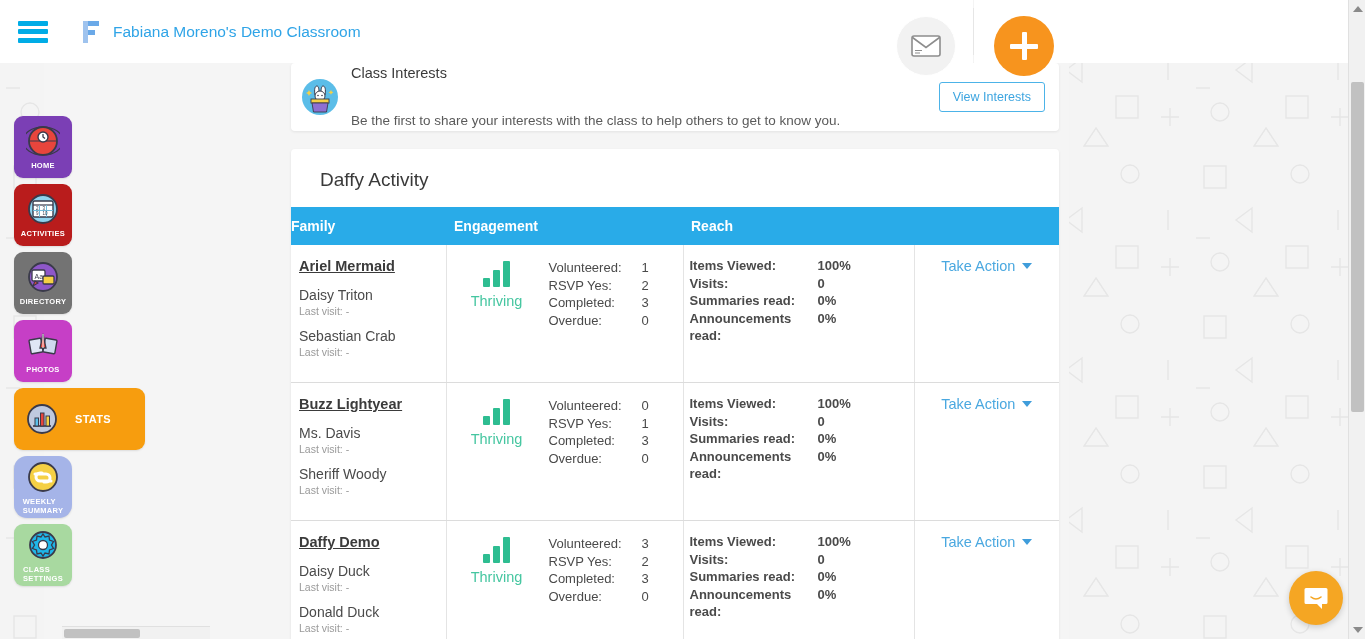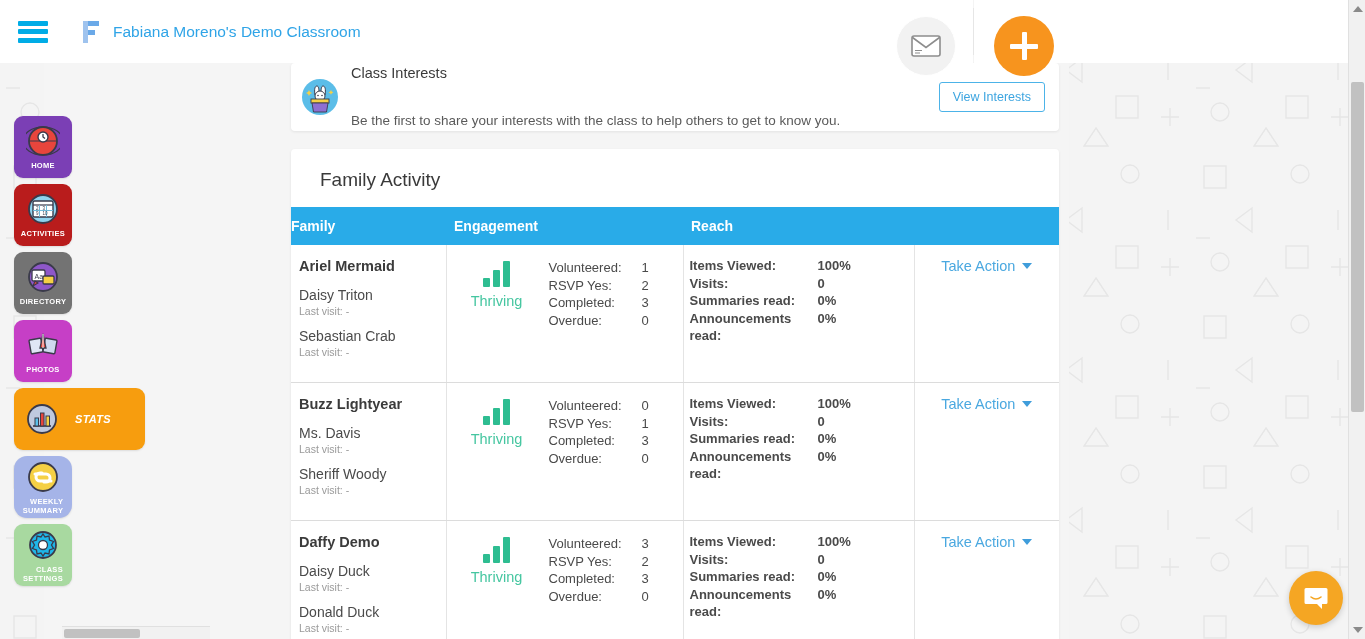--- a/index.html
+++ b/index.html
@@ -111,21 +111,21 @@
     display: flex; flex-direction: column;
     align-items: center; justify-content: center;
     cursor: pointer;
     box-shadow: 0 1px 2px rgba(0,0,0,.10);
   }
   .nav-item .nav-label {
     font-size: 7.5px;
     font-weight: bold;
     color: #ffffff;
     letter-spacing: .3px;
-    text-align: right;
+    text-align: left;
     line-height: 9px;
     margin-top: 3px;
   }
   .nav-item .nav-icon { width: 34px; height: 34px; }
   .nav-item.active {
     width: 131px;
     flex-direction: row;
     justify-content: flex-start;
     padding-left: 11px;
   }
@@ -199,21 +199,21 @@
 
   table.fa-table td {
     border-right: 1px solid #e4e4e4;
     border-bottom: 1px solid #dcdcdc;
     vertical-align: top;
     padding: 0;
   }
   table.fa-table td.c-act { border-right: none; }
 
   .fam-cell { padding: 12px 10px 14px 8px; }
-  .fam-primary { font-size: 14.5px; font-weight: bold; color: #3b3b3b; line-height: 19px; margin-bottom: 10px; }
+  .fam-primary { font-size: 14.5px; font-weight: bold; color: #3b3b3b; line-height: 19px; margin-bottom: 10px; text-decoration: underline; }
   .fam-member { font-size: 14px; color: #4a4a4a; line-height: 18px; }
   .fam-visit { font-size: 10.5px; color: #9a9a9a; line-height: 14px; margin-bottom: 9px; }
 
   .eng-cell { padding: 12px 4px 14px 4px; display: flex; }
   .eng-status { width: 92px; flex: none; text-align: center; padding-top: 4px; }
   .eng-bars { height: 26px; display: flex; align-items: flex-end; justify-content: center; gap: 3px; }
   .eng-bars i { display: block; width: 7px; background: #2ebd91; border-radius: 1px; }
   .eng-bars i.b1 { height: 9px; }
   .eng-bars i.b2 { height: 17px; }
   .eng-bars i.b3 { height: 26px; }
@@ -398,21 +398,21 @@
   <div class="nav-item" style="top:257px;height:62px;background:#c63fc6;">
     <svg class="nav-icon" viewBox="0 0 34 34">
       <rect x="4" y="11" width="12" height="14" rx="1" fill="#dfe6f5" stroke="#3a3a4a" stroke-width="1.4" transform="rotate(-10 10 18)"></rect>
       <rect x="18" y="11" width="12" height="14" rx="1" fill="#cfd8ef" stroke="#3a3a4a" stroke-width="1.4" transform="rotate(10 24 18)"></rect>
       <path d="M17 6 l3 14 l-6 0 Z" fill="#e8453c" stroke="#3a3a4a" stroke-width="1.3"></path>
       <path d="M17 6 l0 14" stroke="#fff" stroke-width="1"></path>
     </svg>
     <div class="nav-label">PHOTOS</div>
   </div>
 
-  <div class="nav-item active" style="top:325px;height:62px;background:#f79d0e;font-style:italic;">
+  <div class="nav-item active" style="top:325px;height:62px;background:#f79d0e;">
     <svg class="nav-icon" viewBox="0 0 34 34">
       <circle cx="17" cy="17" r="14" fill="#bfc9df" stroke="#3a3a4a" stroke-width="1.8"></circle>
       <path d="M8 24 h18" stroke="#3a3a4a" stroke-width="1.6"></path>
       <rect x="10" y="16" width="3.5" height="8" fill="#5bc0eb" stroke="#3a3a4a" stroke-width="1"></rect>
       <rect x="15.5" y="11" width="3.5" height="13" fill="#e8453c" stroke="#3a3a4a" stroke-width="1"></rect>
       <rect x="21" y="14" width="3.5" height="10" fill="#f5d045" stroke="#3a3a4a" stroke-width="1"></rect>
     </svg>
     <div class="nav-label">STATS</div>
   </div>
 
@@ -451,21 +451,21 @@
       <path d="M30 12 l0.8 1.6 l1.6 0.8 l-1.6 0.8 l-0.8 1.6 l-0.8 -1.6 l-1.6 -0.8 l1.6 -0.8 Z" fill="#f5d045"></path>
     </svg>
     <div class="interests-text">
       <div class="interests-title">Class Interests</div>
       <div class="interests-sub">Be the first to share your interests with the class to help others to get to know you.</div>
     </div>
     <button id="view-interests-btn">View Interests</button>
   </div>
 
   <div id="activity-card">
-    <div id="activity-title">Family Activity</div>
+    <div id="activity-title">Daffy Activity</div>
 
     <table class="fa-table">
       <thead>
         <tr>
           <th class="c-family">Family</th>
           <th class="c-engage">Engagement</th>
           <th class="c-reach">Reach</th>
           <th class="c-act"></th>
         </tr>
       </thead>

